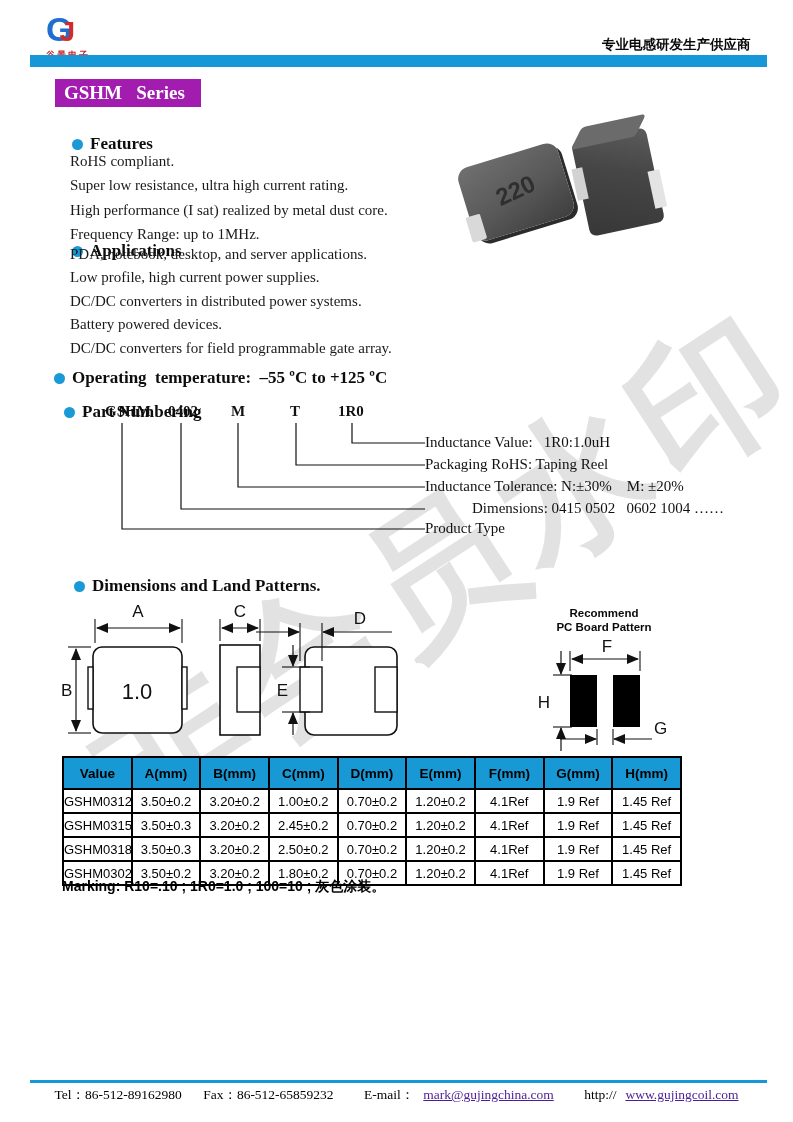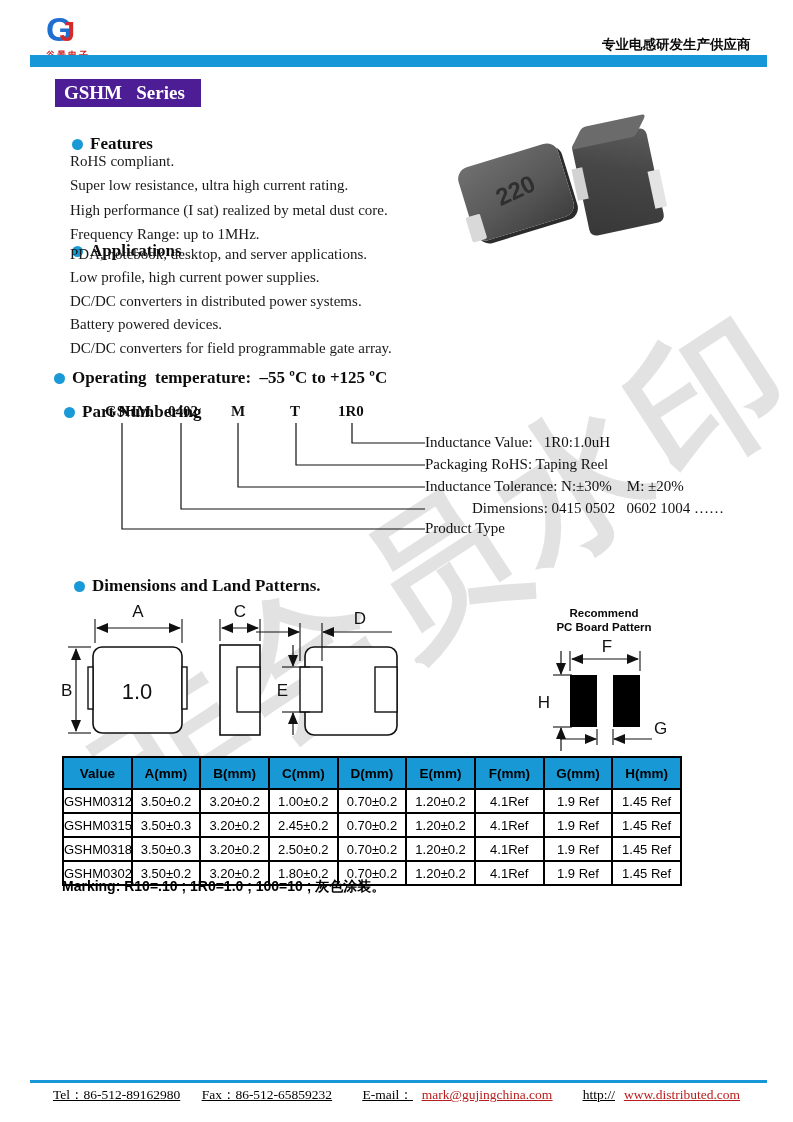--- a/index.html
+++ b/index.html
@@ -14,21 +14,21 @@
 
   .z{z-index:1;}
 
   
   .logo{left:46px;top:12px;width:80px;height:56px;}
   .logo-g{font:bold 34px "Liberation Sans",sans-serif;color:#1f6fd0;line-height:34px;}
   .logo-j{font:bold 28px "Liberation Sans",sans-serif;color:#d42a2a;margin-left:-13px;}
   .logo-cn{font:bold 9px "DejaVu Sans",sans-serif;color:#cc2222;letter-spacing:2px;margin-top:1px;}
   .slogan{left:602px;top:36px;font:bold 13.5px "DejaVu Sans",sans-serif;color:#0a0a0a;}
   .topbar{left:30px;top:55px;width:737px;height:12px;background:#1697d8;}
-  .series-box{left:55px;top:79px;width:146px;height:28px;background:#4c1d95;color:#fff;
+  .series-box{left:55px;top:79px;width:146px;height:28px;background:#a21caf;color:#fff;
     font:bold 19px "Liberation Serif",serif;line-height:28px;padding-left:9px;white-space:pre;box-sizing:border-box;}
 
   
   .photo{left:458px;top:112px;width:292px;height:134px;}
   .ind-left{position:absolute;left:6px;top:42px;width:104px;height:76px;border-radius:12px;
     background:linear-gradient(160deg,#707070 0%,#585858 55%,#3e3e3e 100%);transform:rotate(-17deg);
     box-shadow:3px 4px 0 #2c2c2c;}
   .ind-mark{position:absolute;left:50%;top:50%;transform:translate(-50%,-55%) rotate(-8deg);
     font:bold 24px "Liberation Sans",sans-serif;color:#2f2f2f;}
   .ind-term-l{position:absolute;left:-4px;bottom:2px;width:15px;height:26px;background:#d9d9d9;border-radius:2px;}
@@ -66,22 +66,22 @@
   .spec-table{position:absolute;left:62px;top:756px;width:620px;border-collapse:collapse;z-index:1;
     font-family:"Liberation Sans",sans-serif;table-layout:fixed;background:#fff;}
   .spec-table th{background:#1899d6;color:#000;font-weight:bold;font-size:13.5px;height:30px;
     border:2px solid #000;padding:0;text-align:center;}
   .spec-table td{font-size:13px;height:22px;border:2px solid #000;padding:0;text-align:center;color:#000;background:#fff;}
   .marking-note{left:62px;top:878px;font:bold 14px "Liberation Sans",sans-serif;color:#000;}
 
   
   .footline{left:30px;top:1080px;width:737px;height:3px;background:#1697d8;}
   .footer{left:0;top:1086px;width:793px;text-align:center;font:13.5px "Liberation Serif",serif;color:#000;}
-  .footer span{margin:0 9px;text-decoration:underline;}
-  .footer a{color:#b91c1c;text-decoration:underline;}
+  .footer span{margin:0 9px;}
+  .footer a{color:#4c1d95;text-decoration:underline;}
 </style>
 </head>
 <body>
 
 <div class="page">
 
   <div class="watermark">非会员水印</div>
 
   <div class="abs logo z">
     <div><span class="logo-g">G</span><span class="logo-j">J</span></div>
@@ -285,16 +285,16 @@
       </tbody>
   </table>
 
   <div class="abs marking-note z">Marking: R10=.10 ; 1R0=1.0 ; 100=10 ; 灰色涂装。</div>
 
   <div class="abs footline z"></div>
   <div class="abs footer z">
     <span>Tel：86-512-89162980</span>
     <span>Fax：86-512-65859232</span>
     <span><span>E-mail：</span><a href="#">mark@gujingchina.com</a></span>
-    <span><span>http://</span><a href="#">www.distributed.com</a></span>
+    <span><span>http://</span><a href="#">www.gujingcoil.com</a></span>
   </div>
 
 </div>
 
 </body></html>

